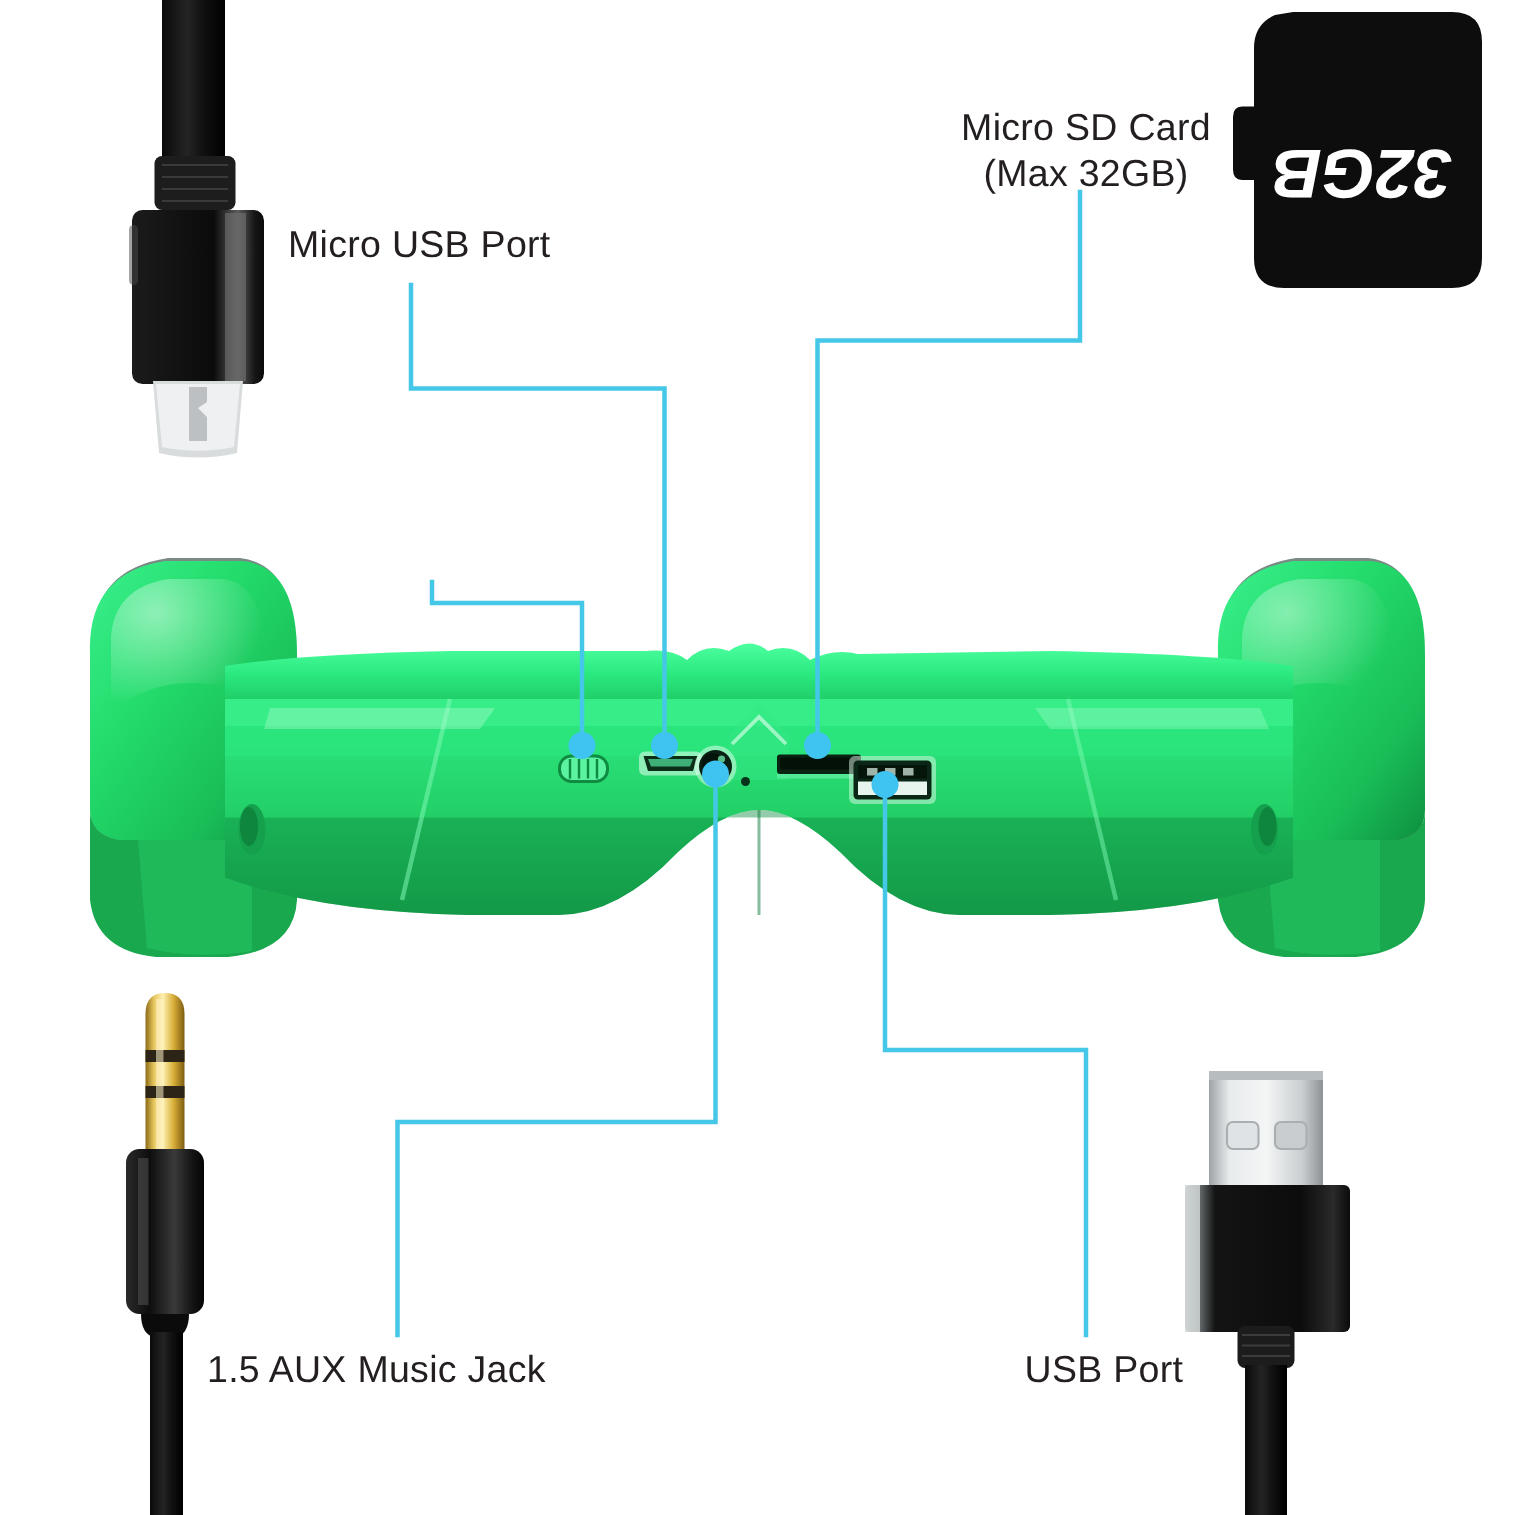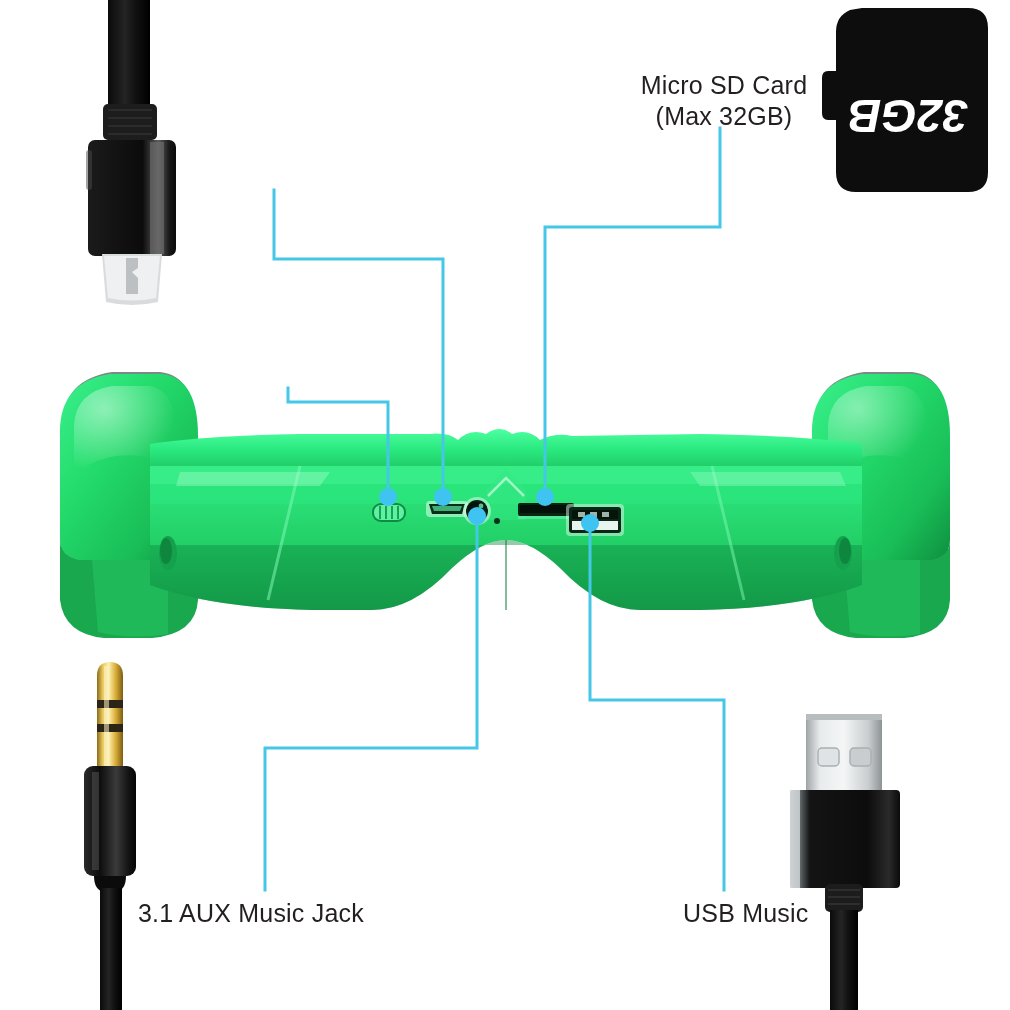--- a/index.html
+++ b/index.html
@@ -263,22 +263,23 @@
       <rect x="825" y="884" width="38" height="28" rx="5" fill="#1c1c1c"></rect>
       <g stroke="#3c3c3c" stroke-width="1.2">
         <line x1="828" y1="890" x2="860" y2="890"></line>
         <line x1="828" y1="897" x2="860" y2="897"></line>
         <line x1="828" y1="904" x2="860" y2="904"></line>
       </g>
       <rect x="830" y="910" width="28" height="100" fill="url(#gCable)"></rect>
     </g>
   </svg>
 
+  <div class="lbl" style="left:192px;top:148px;">Micro USB Port</div>
 
   <div class="lbl ctr" style="left:636px;top:70px;width:176px;">Micro SD Card
 (Max 32GB)</div>
 
 
-  <div class="lbl" style="left:138px;top:898px;">3.1 AUX Music Jack</div>
-
-  <div class="lbl" style="left:683px;top:898px;">USB Music</div>
+  <div class="lbl" style="left:138px;top:898px;">1.5 AUX Music Jack</div>
+
+  <div class="lbl" style="left:683px;top:898px;">USB Port</div>
 
 </div>
 
 </body></html>

